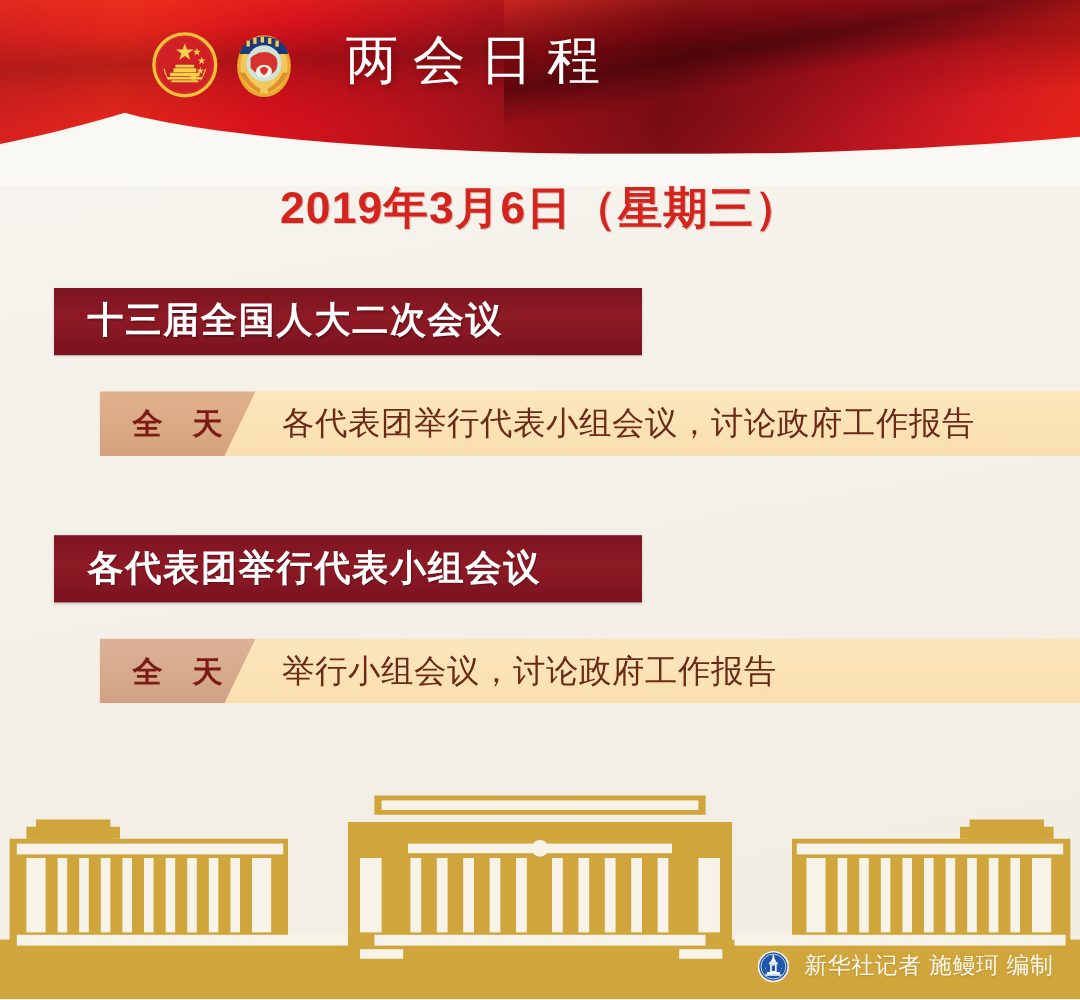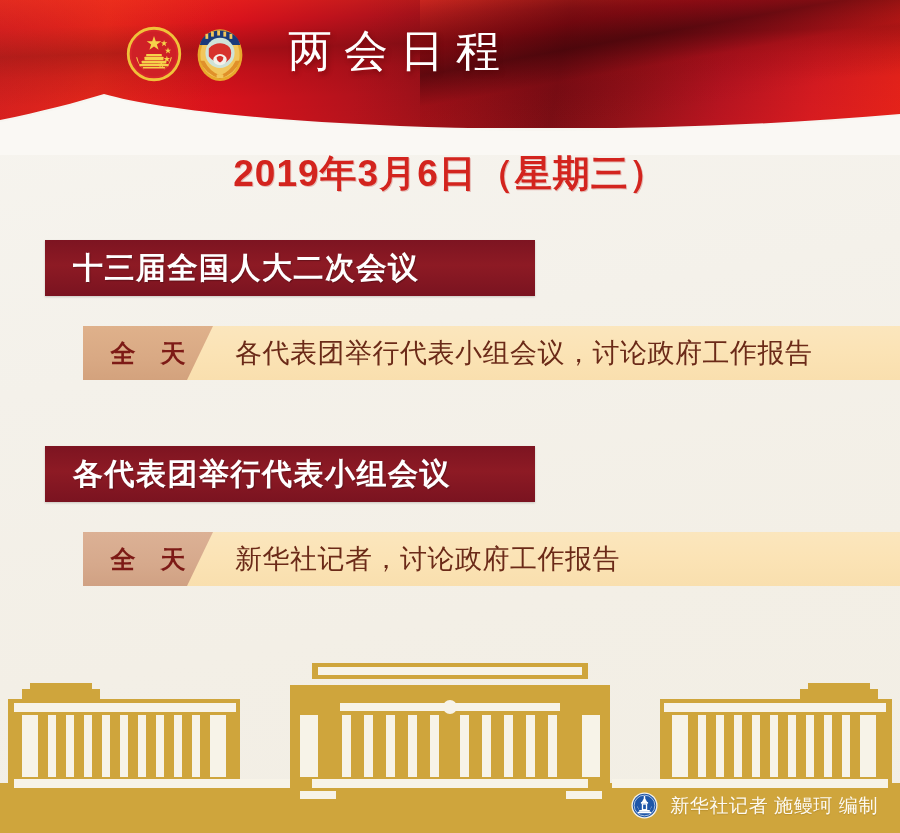--- a/index.html
+++ b/index.html
@@ -248,21 +248,21 @@
       <div class="row-text">各代表团举行代表小组会议，讨论政府工作报告</div>
     </div>
   </div>
 
   <div class="section sec2">
     <div class="sec-bar">
       <span class="sec-bar-label">各代表团举行代表小组会议</span>
     </div>
     <div class="row">
       <div class="row-chip row-chip-2">全 天</div>
-      <div class="row-text">新华社记者，讨论政府工作报告</div>
+      <div class="row-text">举行小组会议，讨论政府工作报告</div>
     </div>
   </div>
 
   <svg class="building" viewBox="0 0 900 200" preserveAspectRatio="none">
 
     <rect x="0" y="150" width="900" height="50" fill="#cfa53c"></rect>
 
     <path d="M8,66 L8,155 L240,155 L240,66 Z" fill="#cfa53c"></path>
 
     <path d="M30,50 L30,66 L92,66 L92,50 Z" fill="#cfa53c"></path>

